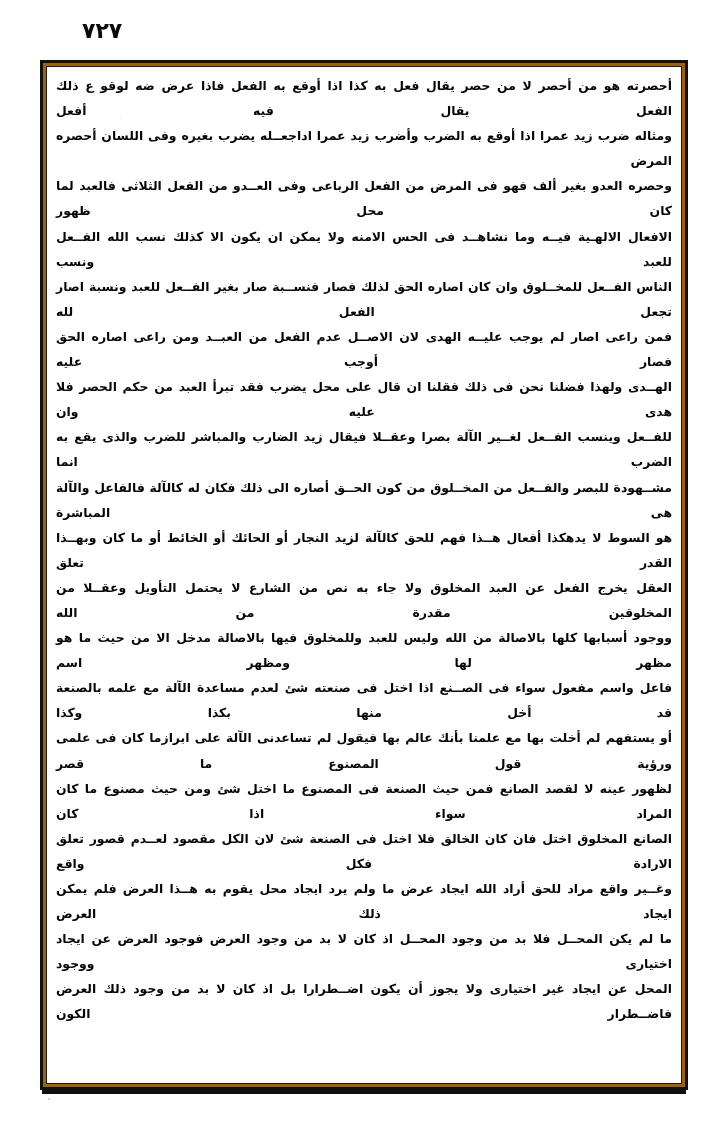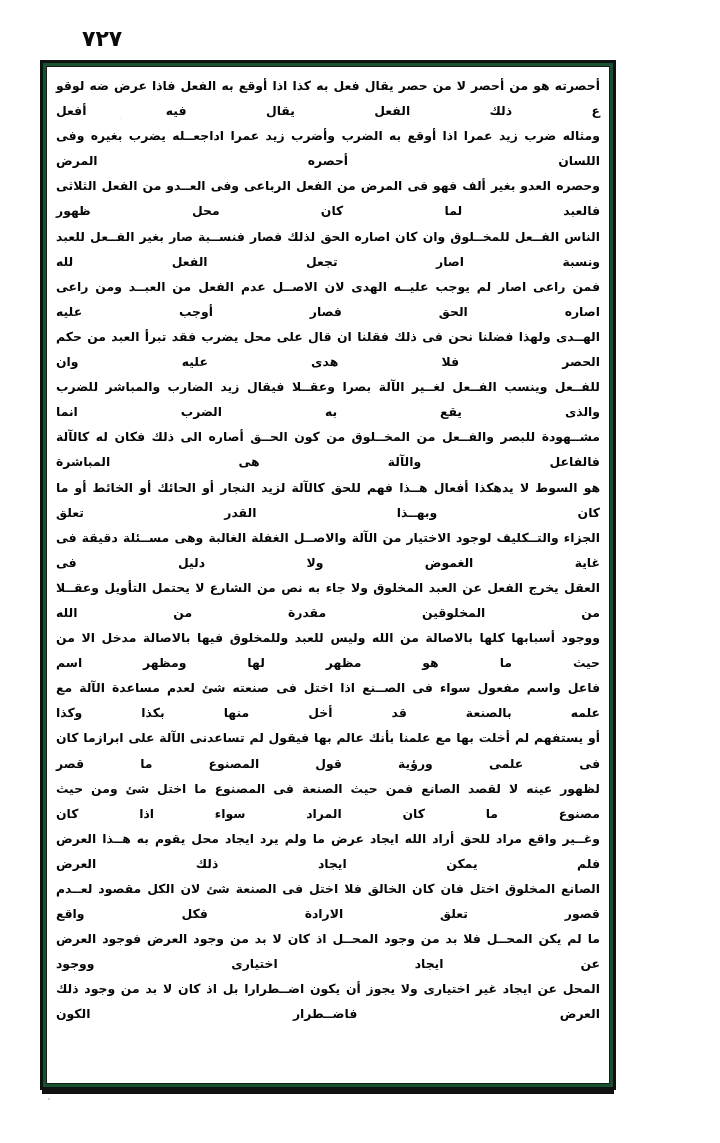--- a/index.html
+++ b/index.html
@@ -13,41 +13,41 @@
     height: 1143px;
     position: relative;
     overflow: hidden;
     font-family: "DejaVu Sans", sans-serif;
     -webkit-font-smoothing: none;
   }
 
   
   .folio {
     position: absolute;
-    top: 28px;
+    top: 20px;
     left: 82px;
     font-family: "DejaVu Sans", sans-serif;
     font-size: 22px;
     font-weight: 700;
     letter-spacing: 0px;
     color: #0a0a0a;
     direction: rtl;
     line-height: 1;
   }
 
   
   .frame {
     position: absolute;
     left: 40px;
     top: 60px;
-    width: 576px;
+    width: 648px;
     height: 1030px;
     border: 3px solid #111111;
     box-sizing: border-box;
-    background: #14532d;
+    background: #a16207;
   }
   .frame-inner {
     position: absolute;
     left: 3px;
     top: 3px;
     right: 3px;
     bottom: 3px;
     border: 1px solid #1a1a1a;
     box-sizing: border-box;
     background: #ffffff;
@@ -107,34 +107,34 @@
 
 <div class="frame">
   <div class="frame-inner">
 
     <div class="textblock">
 
       <div>
         <p class="para">أحصرته هو من أحصر لا من حصر يقال فعل به كذا اذا أوقع به الفعل فاذا عرض ضه لوقو ع ذلك الفعل يقال فيه أفعل</p>
         <p class="para">ومثاله ضرب زيد عمرا اذا أوقع به الضرب وأضرب زيد عمرا اداجعــله يضرب بغيره وفى اللسان أحصره المرض</p>
         <p class="para">وحصره العدو بغير ألف فهو فى المرض من الفعل الرباعى وفى العــدو من الفعل الثلاثى فالعبد لما كان محل ظهور</p>
+        <p class="para">الافعال الالهـية فيــه وما نشاهــد فى الحس الامنه ولا يمكن ان يكون الا كذلك نسب الله الفــعل للعبد ونسب</p>
         <p class="para">الناس الفــعل للمخــلوق وان كان اصاره الحق لذلك فصار فنســبة صار بغير الفــعل للعبد ونسبة اصار تجعل الفعل لله</p>
         <p class="para">فمن راعى اصار لم يوجب عليــه الهدى لان الاصــل عدم الفعل من العبــد ومن راعى اصاره الحق فصار أوجب عليه</p>
         <p class="para">الهــدى ولهذا فضلنا نحن فى ذلك فقلنا ان قال على محل يضرب فقد تبرأ العبد من حكم الحصر فلا هدى عليه وان</p>
         <p class="para">للفــعل وينسب الفــعل لغــير الآلة بصرا وعقــلا فيقال زيد الضارب والمباشر للضرب والذى يقع به الضرب انما</p>
         <p class="para">مشــهودة للبصر والفــعل من المخــلوق من كون الحــق أصاره الى ذلك فكان له كالآلة فالفاعل والآلة هى المباشرة</p>
         <p class="para">هو السوط لا يدهكذا أفعال هــذا فهم للحق كالآلة لزيد النجار أو الحائك أو الخائط أو ما كان وبهــذا القدر تعلق</p>
-        <p class="para">الجزاء والتــكليف لوجود الاختيار من الآلة والاصــل الغفلة الغالبة وهى مســئلة دقيقة فى غاية الغموض ولا دليل فى</p>
         <p class="para">العقل يخرج الفعل عن العبد المخلوق ولا جاء به نص من الشارع لا يحتمل التأويل وعقــلا من المخلوقين مقدرة من الله</p>
         <p class="para">ووجود أسبابها كلها بالاصالة من الله وليس للعبد وللمخلوق فيها بالاصالة مدخل الا من حيث ما هو مظهر لها ومظهر اسم</p>
         <p class="para">فاعل واسم مفعول سواء فى الصــنع اذا اختل فى صنعته شئ لعدم مساعدة الآلة مع علمه بالصنعة قد أخل منها بكذا وكذا</p>
         <p class="para">أو يستفهم لم أخلت بها مع علمنا بأنك عالم بها فيقول لم تساعدنى الآلة على ابرازما كان فى علمى ورؤية قول المصنوع ما قصر</p>
         <p class="para">لظهور عينه لا لقصد الصانع فمن حيث الصنعة فى المصنوع ما اختل شئ ومن حيث مصنوع ما كان المراد سواء اذا كان</p>
+        <p class="para">الصانع المخلوق اختل فان كان الخالق فلا اختل فى الصنعة شئ لان الكل مقصود لعــدم قصور تعلق الارادة فكل واقع</p>
         <p class="para">وغــير واقع مراد للحق أراد الله ايجاد عرض ما ولم يرد ايجاد محل يقوم به هــذا العرض فلم يمكن ايجاد ذلك العرض</p>
-        <p class="para">الصانع المخلوق اختل فان كان الخالق فلا اختل فى الصنعة شئ لان الكل مقصود لعــدم قصور تعلق الارادة فكل واقع</p>
         <p class="para">ما لم يكن المحــل فلا بد من وجود المحــل اذ كان لا بد من وجود العرض فوجود العرض عن ايجاد اختيارى ووجود</p>
         <p class="para">المحل عن ايجاد غير اختيارى ولا يجوز أن يكون اضــطرارا بل اذ كان لا بد من وجود ذلك العرض فاضــطرار الكون</p>
 
       </div>
 
     </div>
   </div>
 </div>
 
 <div class="speck" style="left:48px;  top:1098px; width:2px; height:2px; opacity:.55;"></div>

